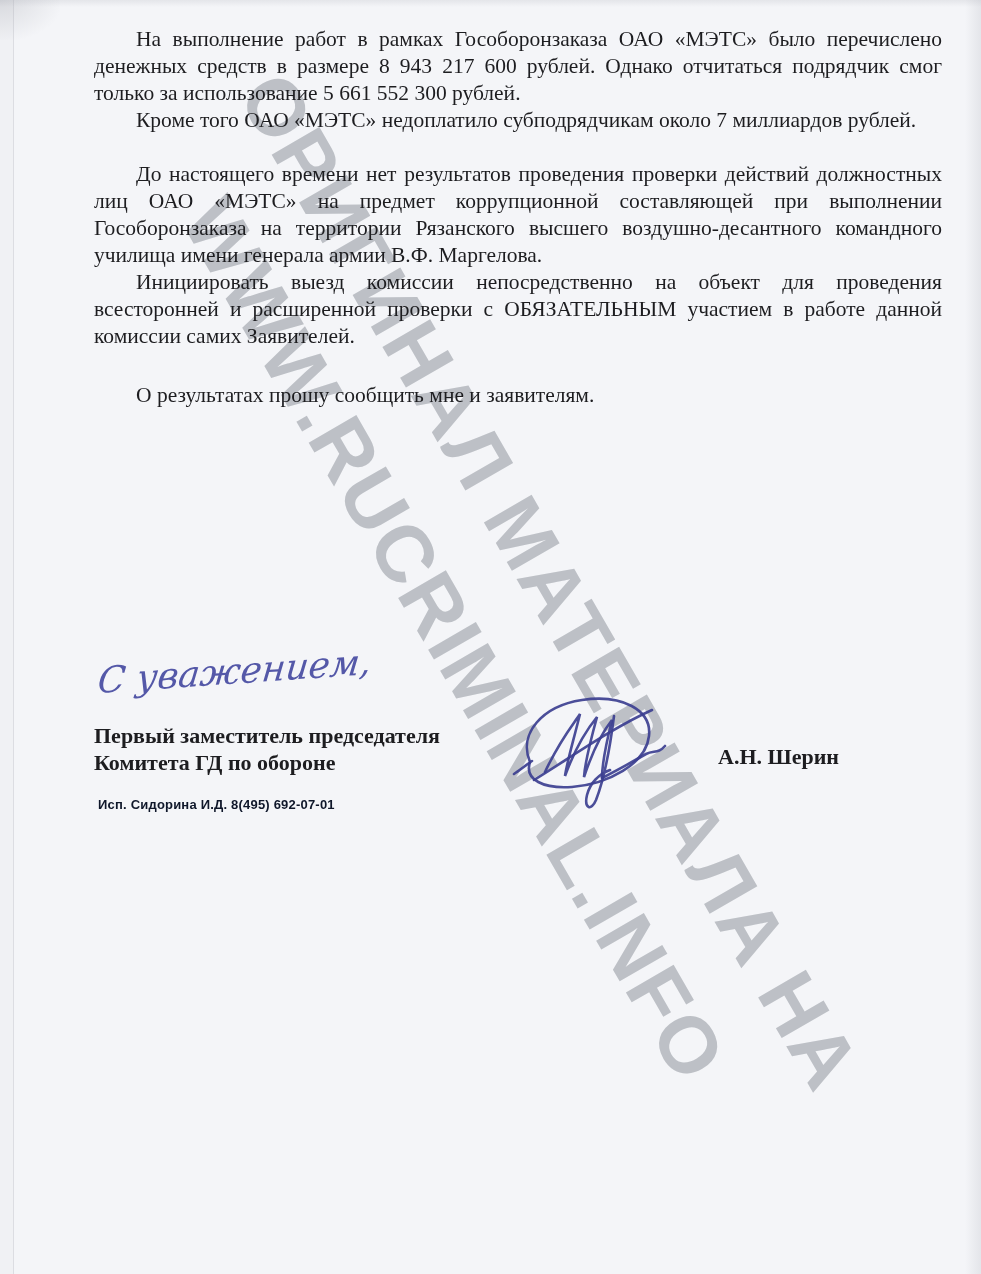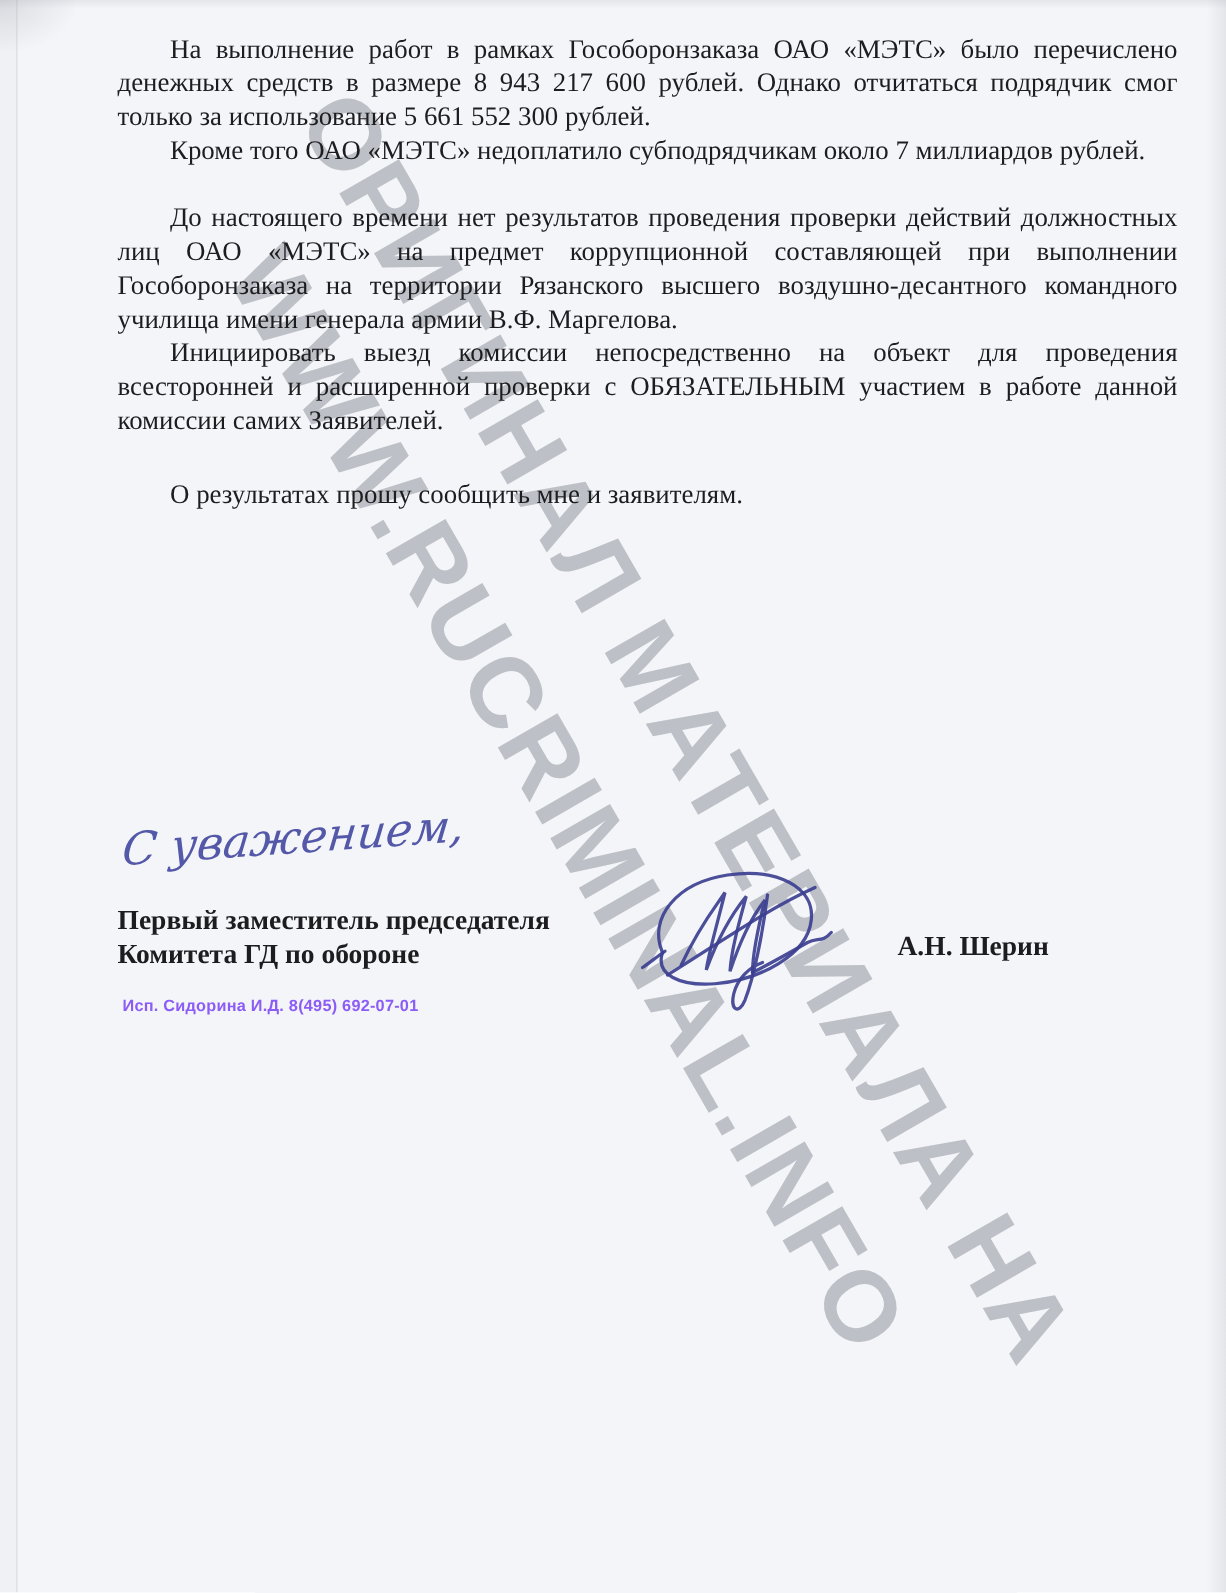--- a/index.html
+++ b/index.html
@@ -125,21 +125,21 @@
     opacity: 0.92;
   }
   .executor-note {
     position: absolute;
     left: 98px;
     top: 797px;
     z-index: 3;
     font-family: "Liberation Sans", sans-serif;
     font-weight: 600;
     font-size: 13px;
-    color: #8b5cf6;
+    color: #0f172a;
     letter-spacing: 0.2px;
   }
 </style>
 </head>
 <body>
 
 <div class="page">
 
   <div class="scan-edge-left"></div>
   <div class="scan-edge-right"></div>

